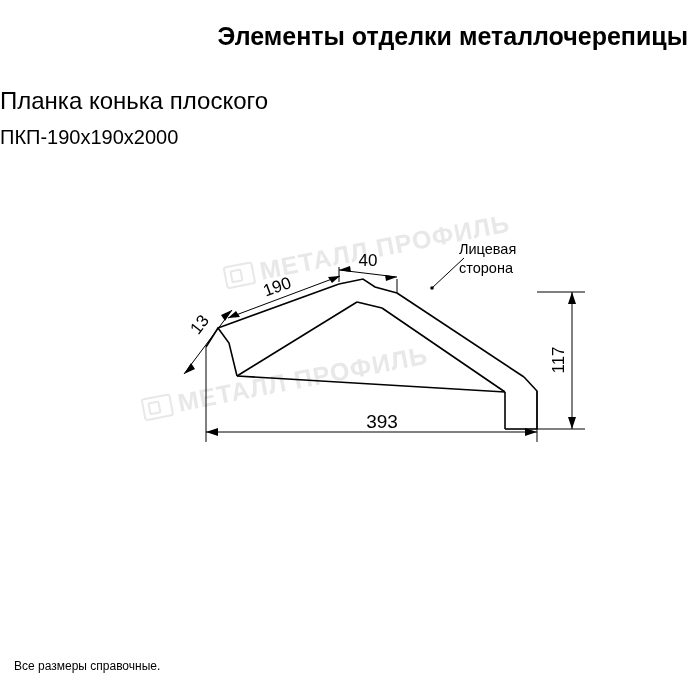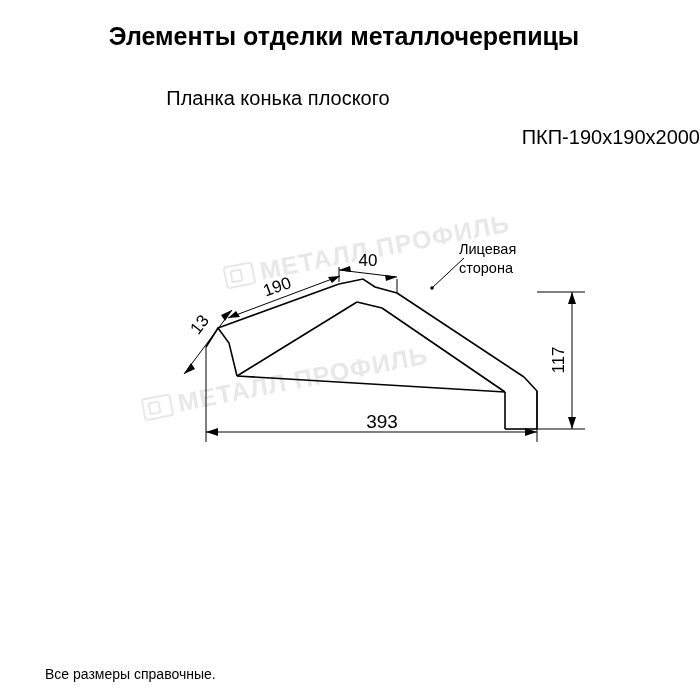--- a/index.html
+++ b/index.html
@@ -18,56 +18,55 @@
   .page {
     position: relative;
     width: 700px;
     height: 700px;
   }
   .title-main {
     position: absolute;
     top: 22px;
     left: 0;
     width: 688px;
-    text-align: center;
+    text-align: right;
     font-size: 25px;
     font-weight: bold;
     letter-spacing: 0px;
   }
   .title-sub {
     position: absolute;
     top: 87px;
     left: 0;
     width: 556px;
-    text-align: center;
-    font-size: 20px;
+    text-align: left;
+    font-size: 24px;
   }
   .title-code {
     position: absolute;
     top: 126px;
     left: 0;
     width: 700px;
-    text-align: right;
+    text-align: left;
     font-size: 20px;
   }
   .drawing {
     position: absolute;
     top: 180px;
     left: 0;
     width: 700px;
     height: 300px;
     margin-left: 32px;
   }
   .footer {
     position: absolute;
     left: 14px;
-    bottom: 16px;
-    font-size: 14px;
+    bottom: 24px;
+    font-size: 12px;
     line-height: 19px;
-    margin-left: 31px;
   }
   .footer div {
     white-space: nowrap;
   }
   svg text {
     font-family: "Liberation Sans", sans-serif;
     fill: #000000;
   }
   .wm {
     position: absolute;

